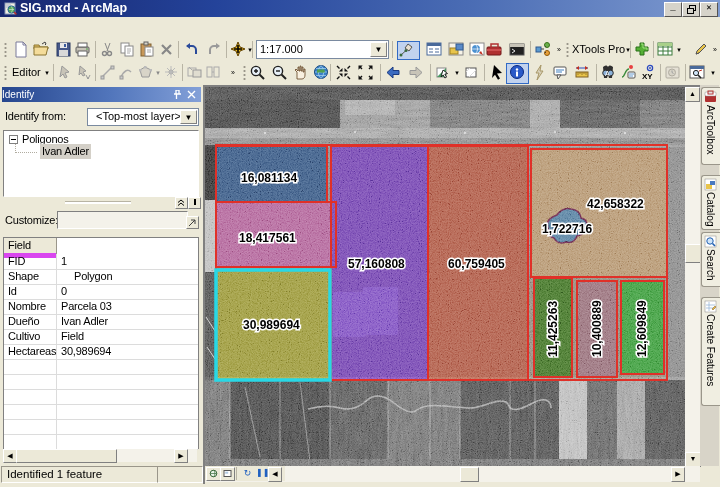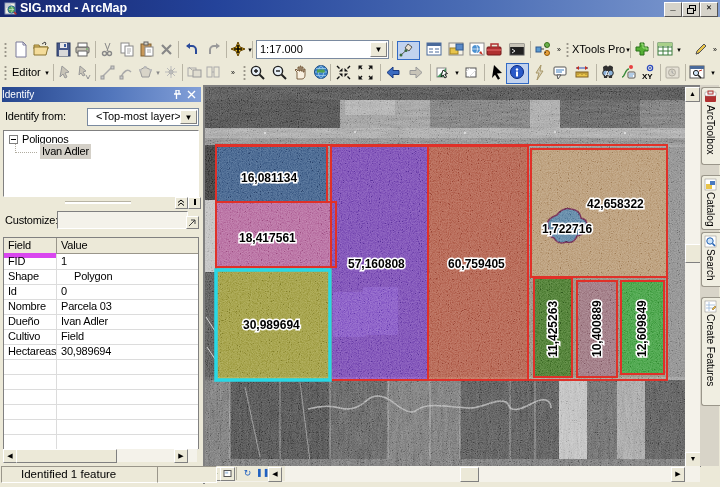--- a/index.html
+++ b/index.html
@@ -27,21 +27,21 @@
 .sunken{background:#fff;border:1px solid;border-color:#808080 #fff #fff #808080}
 .btn3d{background:#ece9d8;border:1px solid;border-color:#fff #808080 #808080 #fff}
 .cell{position:absolute;font-size:11px;line-height:15px;color:#000;letter-spacing:-0.2px;white-space:nowrap}
 
 #tabs{left:700px;top:85px;width:19px;height:381px;background:#d8d4c8}
 .vtab{position:absolute;left:1px;width:18px;background:#f0eee1;border:1px solid #9a968a;border-right:none;border-radius:3px 0 0 3px}
 .vtab .txt{position:absolute;left:3px;font-size:10px;color:#000;writing-mode:vertical-rl;white-space:nowrap}
 .vtab .tico2{position:absolute;left:2px;top:2px;width:13px;height:13px}
 
 #status{left:0;top:466px;width:202px;height:16px;background:#ece9d8}
-.spanel{position:absolute;top:0px;height:15px;border:1px solid;border-color:#9a968a #fff #fff #9a968a;font-size:11.5px;line-height:14px;padding-left:19px;background:#ece9d8}
+.spanel{position:absolute;top:0px;height:15px;border:1px solid;border-color:#9a968a #fff #fff #9a968a;font-size:11.5px;line-height:14px;padding-left:5px;background:#ece9d8}
 
 .sbtn{position:absolute;background:#ece9d8;border:1px solid;border-color:#fff #808080 #808080 #fff;text-align:center;color:#000}
 .sthumb{position:absolute;background:#ece9d8;border:1px solid;border-color:#fff #808080 #808080 #fff}
 </style></head>
 <body>
 <div id="app">
 
 <div id="title" class="abs">
  <svg class="ico" viewBox="0 0 13 13">
         <rect x="1" y="1" width="10" height="11" fill="#f0ede0" stroke="#8a98b8"></rect>
@@ -473,23 +473,20 @@
  <div class="abs" style="left:57px;top:126px;width:129px;height:16px;background:#f4f2ea;border:1px solid;border-color:#808080 #fff #fff #808080"></div>
  <div class="abs btn3d" style="left:186px;top:131px;width:11px;height:11px">
         <svg width="9" height="9" viewBox="0 0 9 9" style="display:block;margin:1px auto 0">
           <path d="M1 8L7 2M7 2v4M7 2H3" stroke="#404040" fill="none"></path>
         </svg>
       </div>
 
  <div class="abs" style="left:3px;top:152px;width:194px;height:211px;background:#fff;border:1px solid #808080;border-bottom:none">
   <div class="abs" style="left:0;top:0;width:52px;height:15px;background:#ece9d8;border-right:1px solid #9a968a;border-bottom:5px solid #d946ef">
           <span class="cell" style="left:4px">Field</span>
-        </div>
-  <div class="abs" style="left:53px;top:0;width:141px;height:15px;background:#ece9d8;border-bottom:1px solid #9a968a">
-          <span class="cell" style="left:4px">Value</span>
         </div>
   <div id="tbody">
           <div class="abs" style="left:0;top:16px;width:194px;height:15px;border-bottom:1px solid #dcdcdc">
             <span class="cell" style="left:4px">FID</span>
             <span class="cell" style="left:57px">1</span>
             <div class="abs" style="left:52px;top:0;width:1px;height:15px;background:#dcdcdc"></div>
           </div>
           <div class="abs" style="left:0;top:31px;width:194px;height:15px;border-bottom:1px solid #dcdcdc">
             <span class="cell" style="left:4px">Shape</span>
             <span class="cell" style="left:70px">Polygon</span>

